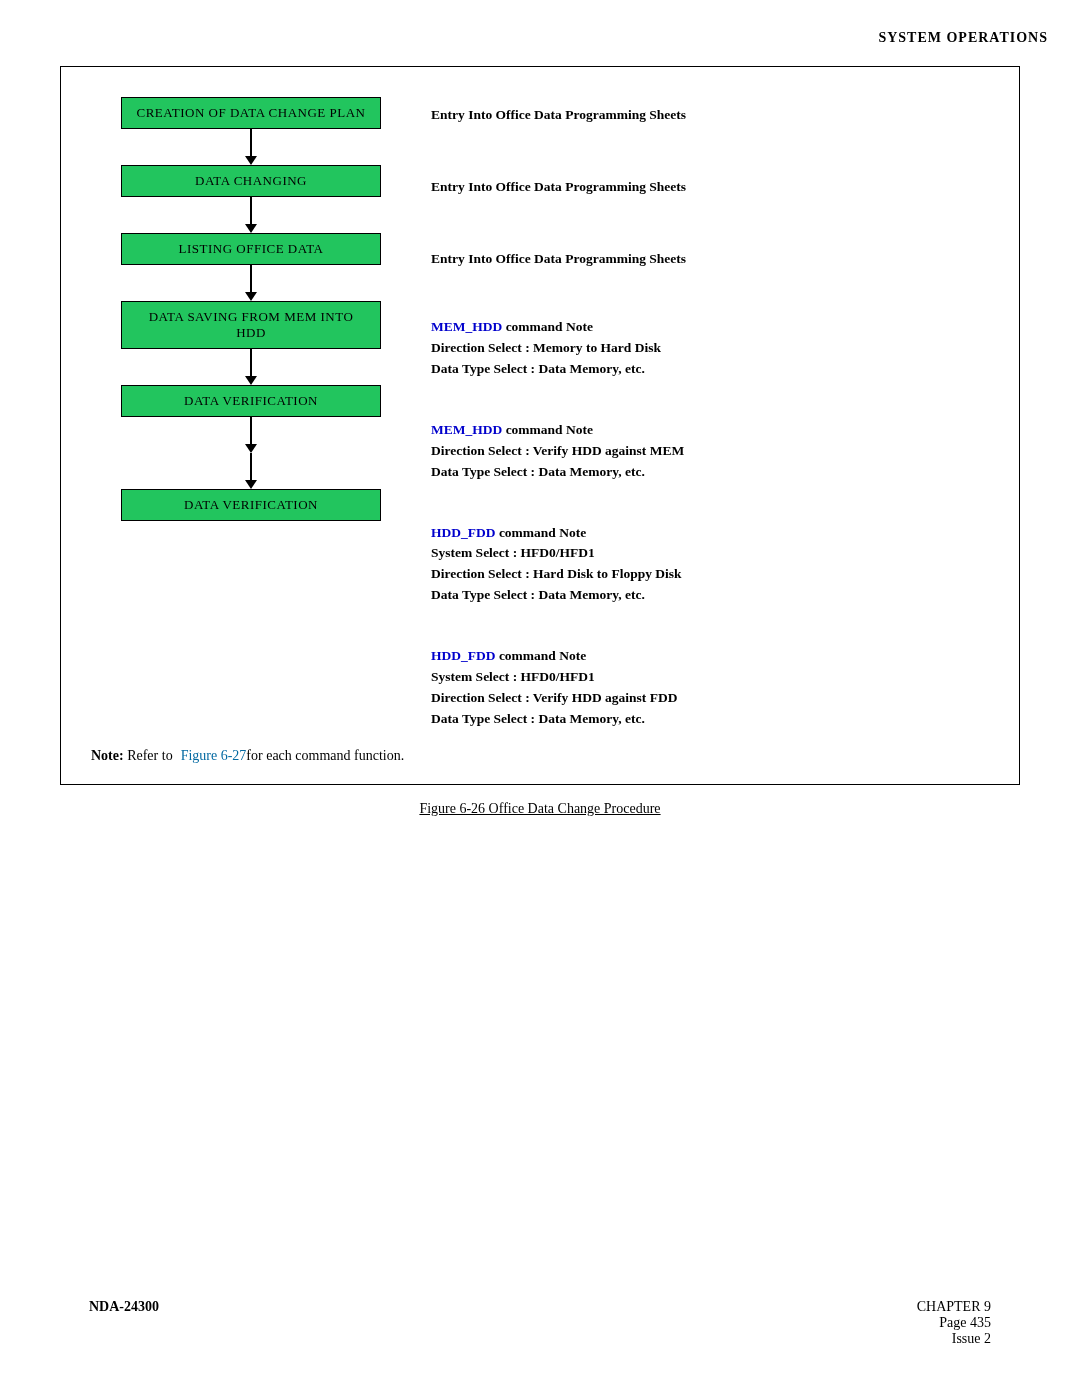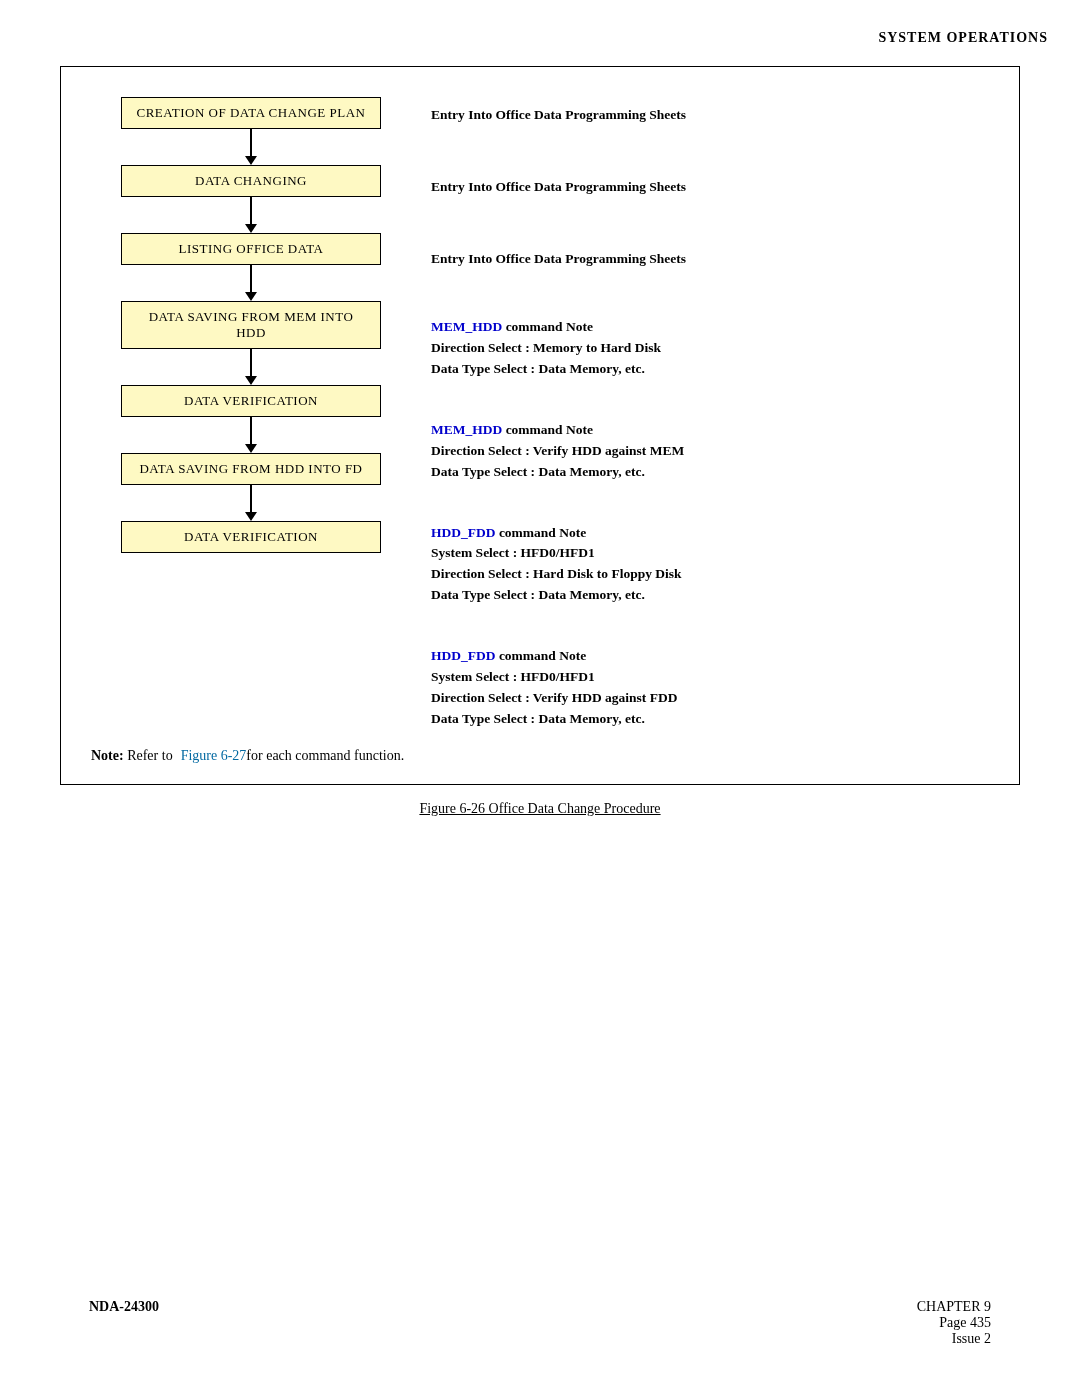--- a/index.html
+++ b/index.html
@@ -59,21 +59,21 @@
     }
 
     .flow-node {
       border: 1.5px solid #000;
       padding: 7px 14px;
       text-align: center;
       font-size: 13px;
       font-weight: normal;
       letter-spacing: 0.5px;
       width: 260px;
-      background: #fef9c3;
+      background: #22c55e;
     }
 
     .flow-arrow {
       display: flex;
       flex-direction: column;
       align-items: center;
       height: 36px;
       justify-content: center;
     }
 
@@ -194,23 +194,20 @@
 
         <div class="flow-node">
           <span>DATA VERIFICATION</span>
         </div>
 
         <div class="flow-arrow">
           <div class="arrow-line" style="height:20px;"></div>
           <div class="arrow-head"></div>
         </div>
 
-        <div class="flow-node">
-          <span>DATA SAVING FROM HDD INTO FD</span>
-        </div>
 
         <div class="flow-arrow">
           <div class="arrow-line" style="height:20px;"></div>
           <div class="arrow-head"></div>
         </div>
 
         <div class="flow-node">
           <span>DATA VERIFICATION</span>
         </div>
 

